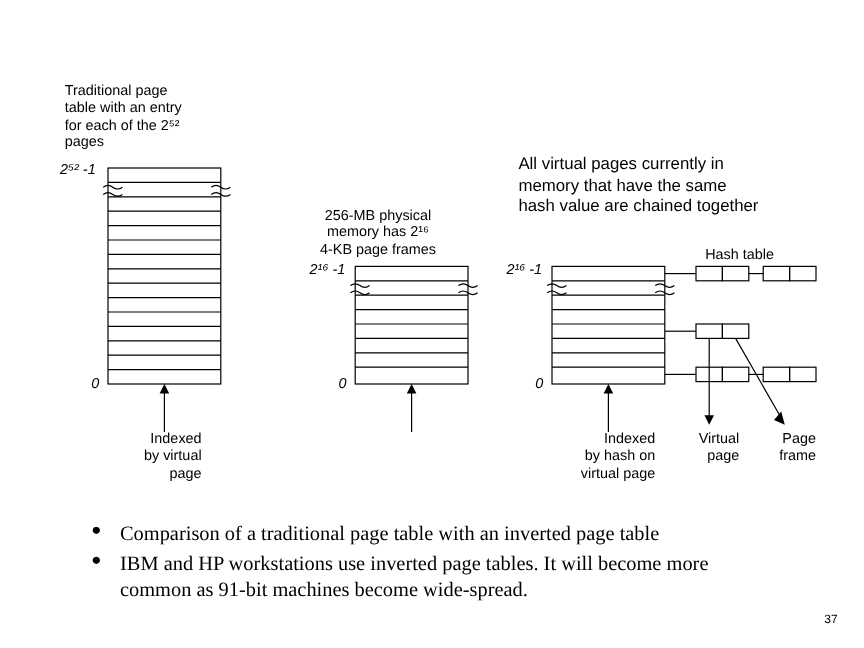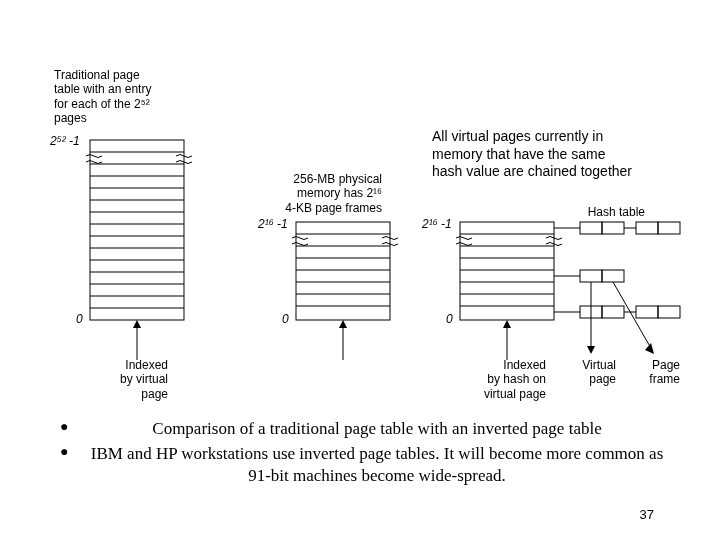--- a/index.html
+++ b/index.html
@@ -10,20 +10,21 @@
     font-family: Arial, Helvetica, sans-serif;
     font-size: 12px;
     background: #fff;
     position: relative;
     color: #000;
   }
   .slide {
     width: 676px;
     height: 540px;
     position: relative;
+    padding-left: 44px;
   }
   .caption {
     position: absolute;
     font-size: 12px;
     line-height: 1.2;
     text-align: right;
   }
   .annotation {
     position: absolute;
     font-size: 14px;
@@ -34,24 +35,23 @@
     font-size: 12px;
     font-style: italic;
   }
   .bullets {
     position: absolute;
     left: 60px;
     top: 418px;
     width: 610px;
   }
   .bullets ul {
-    margin: 0;
+    margin: 16px;
     padding: 0;
     list-style: none;
-    text-align: center;
   }
   .bullets li {
     position: relative;
     padding-left: 24px;
     font-family: "Times New Roman", serif;
     font-size: 17px;
     line-height: 1.25;
     margin-bottom: 4px;
   }
   .bullets li::before {
@@ -59,21 +59,21 @@
     position: absolute;
     left: 0;
     top: 0;
     font-size: 14px;
     color: #000;
   }
   .pagenum {
     position: absolute;
     right: 22px;
     bottom: 18px;
-    font-size: 13px;
+    font-size: 10px;
   }
   svg { position: absolute; top: 0; left: 0; }
 </style>
 </head>
 <body>
 <div class="slide">
 
 <svg width="720" height="410" viewBox="0 0 720 410">
   <g stroke="#000" stroke-width="1" fill="none">
 
@@ -156,21 +156,21 @@
     <rect x="580" y="306" width="22" height="12"></rect>
     <rect x="602" y="306" width="22" height="12"></rect>
     <line x1="624" y1="312" x2="636" y2="312"></line>
     <rect x="636" y="306" width="22" height="12"></rect>
     <rect x="658" y="306" width="22" height="12"></rect>
   </g>
 </svg>
 
 <div class="caption" style="left:54px; top:68px; width:120px; text-align:left;">Traditional page<br>table with an entry<br>for each of the 2⁵²<br>pages</div>
 
-<div class="caption" style="left:272px; top:172px; width:110px; text-align:right;">256-MB physical<br>memory has 2¹⁶<br>4-KB page frames</div>
+<div class="caption" style="left:260px; top:172px; width:110px; text-align:center;">256-MB physical<br>memory has 2¹⁶<br>4-KB page frames</div>
 
 <div class="caption" style="left:565px; top:205px; width:80px;">Hash table</div>
 
 <div class="caption" style="left:108px; top:358px; width:60px;">Indexed<br>by virtual<br>page</div>
 
 <div class="caption" style="left:472px; top:358px; width:74px;">Indexed<br>by hash on<br>virtual page</div>
 
 <div class="caption" style="left:570px; top:358px; width:46px;">Virtual<br>page</div>
 
 <div class="caption" style="left:636px; top:358px; width:44px;">Page<br>frame</div>

